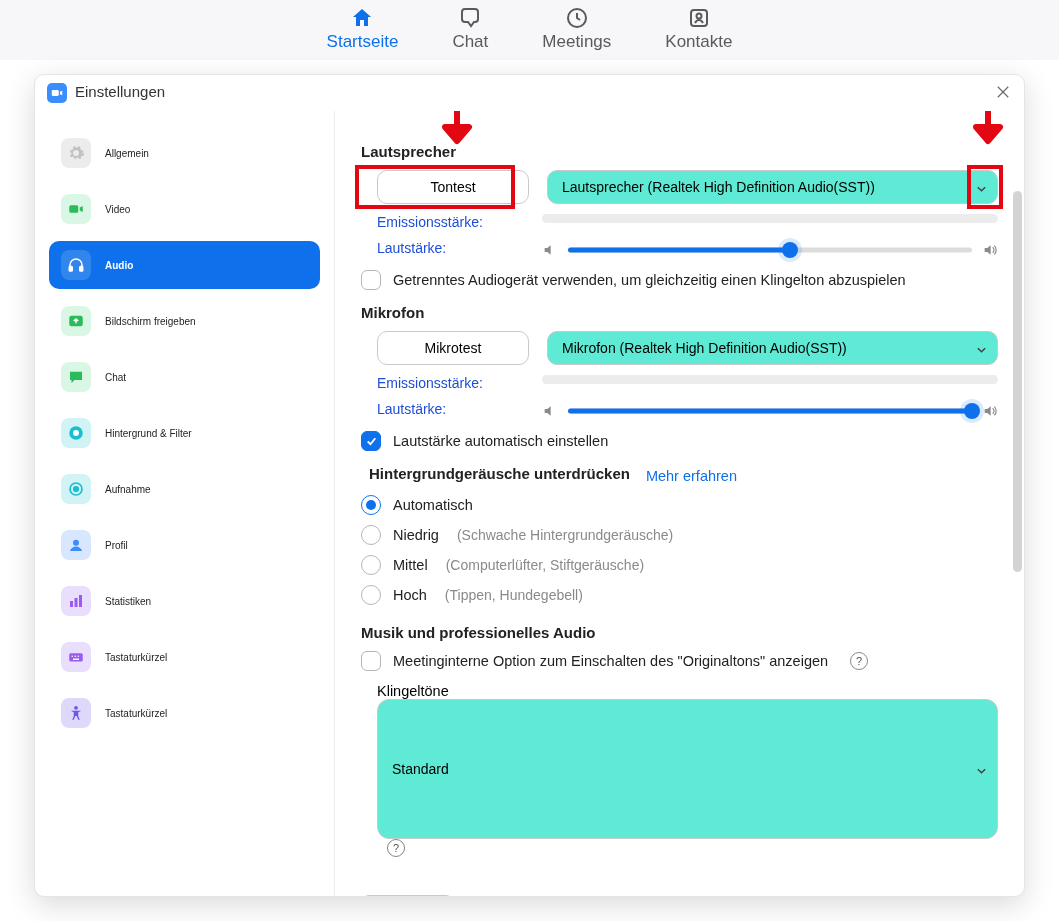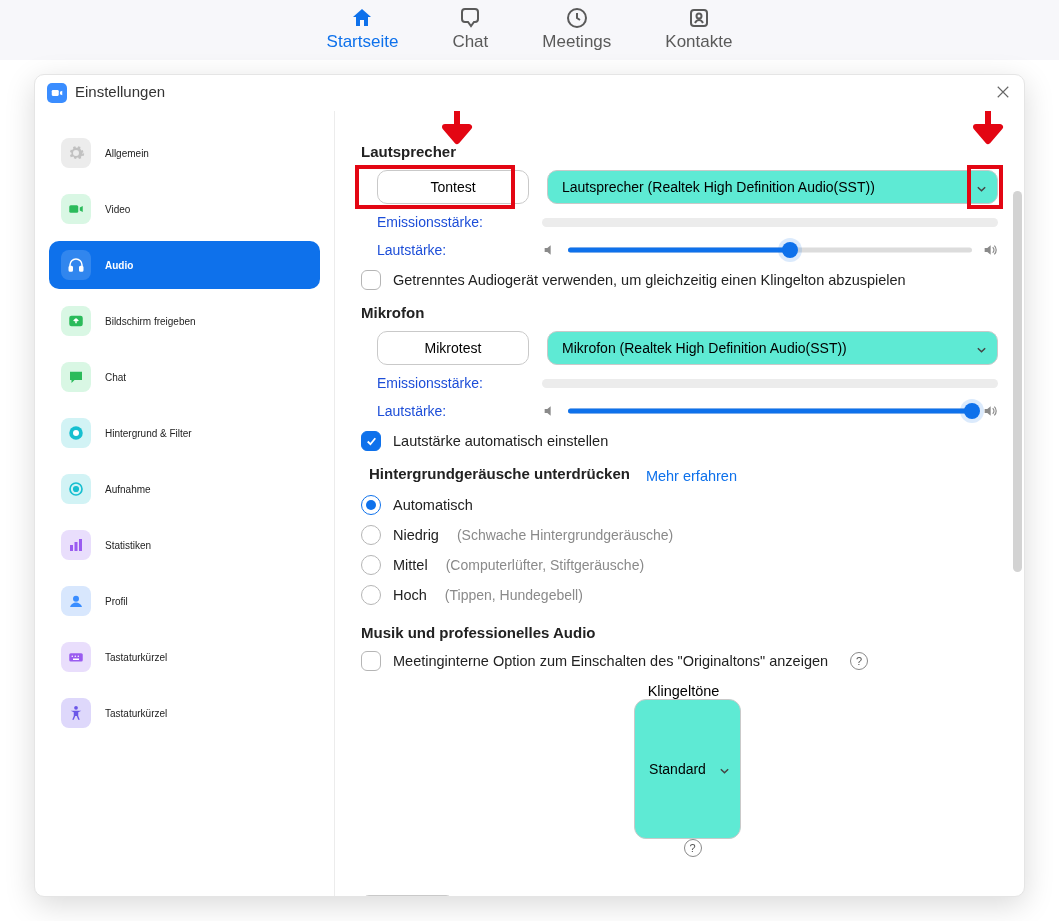--- a/index.html
+++ b/index.html
@@ -13,21 +13,21 @@
   .modal-title { display: flex; padding: 8px 12px; font-size: 15px; color: #333; }
   .modal-title .zoom-badge { width: 20px; height: 20px; border-radius: 5px; background: #3a8dff; margin-right: 8px; display:flex; align-items:center; justify-content:center;}
   .modal-close { margin-left: auto; width: 18px; height:18px; color:#666; cursor:pointer;}
   .modal-body { flex: 1; display: flex; overflow: hidden; }
   .sidebar { width: 300px; border-right: 1px solid #ececec; padding: 18px 14px; }
   .sidebar-item { display: flex; align-items: center; padding: 9px 12px; border-radius: 10px; font-size: 10px; color: #232323; cursor: pointer; margin-bottom: 8px; }
   .sidebar-item .icon { width: 30px; height: 30px; border-radius: 8px; margin-right: 14px; display:flex; align-items:center; justify-content:center; }
   .sidebar-item.selected { background: #0e71eb; color: #fff; font-weight: 600; }
   .content { flex: 1; padding: 18px 26px 10px 26px; overflow-y: auto; position: relative; }
   .section-title { font-weight: 700; font-size: 15px; margin: 14px 0 10px; color:#222; }
-  .row { display: flex; align-items: center; margin-bottom: 10px; padding-left: 16px; }
+  .row { display: flex; margin-bottom: 10px; padding-left: 16px; }
   .label { font-size: 14px; color: #1d4ed8; width: 165px; }
   .btn { border: 1px solid #c9c9c9; background: #fff; border-radius: 10px; height: 34px; padding: 0 20px; font-size: 14px; cursor: pointer; }
   .btn.wide { width: 152px; }
   .btn.small { height: 30px; border-radius: 8px; }
   .select { flex: 1; border: 1px solid #c9c9c9; border-radius: 10px; height: 34px; padding: 0 34px 0 14px; font-size: 14px; display:flex; align-items:center; position: relative; cursor:pointer; background:#5eead4;}
   .select .chev { position:absolute; right:10px; top:50%; transform:translateY(-50%); width:11px; height:11px; color:#444; pointer-events:none;}
   .select.narrow{ flex: 0 0 140px; }
   .level-bar { flex: 1; height: 9px; background: #ececec; border-radius: 5px; }
   .slider-wrap { flex: 1; display:flex; align-items:center; gap:10px; }
   .slider { flex:1; position: relative; height: 20px; }
@@ -167,37 +167,37 @@
       <div class="sidebar-item">
         <span class="icon" style="background:#d2f3f5">
             <svg width="18" height="18" viewBox="0 0 24 24" fill="none" stroke="#17bfd0" stroke-width="2.2">
               <circle cx="12" cy="12" r="8"></circle>
               <circle cx="12" cy="12" r="3" fill="#17bfd0"></circle>
             </svg>
           </span>
         <span>Aufnahme</span>
       </div>
       <div class="sidebar-item">
+        <span class="icon" style="background:#d8e7fd">
+            <svg width="18" height="18" viewBox="0 0 24 24" fill="#3a8dff">
+              <circle cx="12" cy="9" r="4"></circle>
+              <path d="M4 20c1-4 5-6 8-6s7 2 8 6z"></path>
+            </svg>
+          </span>
+        <span>Profil</span>
+      </div>
+      <div class="sidebar-item">
         <span class="icon" style="background:#e9defc">
             <svg width="18" height="18" viewBox="0 0 24 24" fill="#9a5cf0">
               <rect x="4" y="12" width="4" height="8"></rect>
               <rect x="10" y="8" width="4" height="12"></rect>
               <rect x="16" y="4" width="4" height="16"></rect>
             </svg>
           </span>
         <span>Statistiken</span>
-      </div>
-      <div class="sidebar-item">
-        <span class="icon" style="background:#d8e7fd">
-            <svg width="18" height="18" viewBox="0 0 24 24" fill="#3a8dff">
-              <circle cx="12" cy="9" r="4"></circle>
-              <path d="M4 20c1-4 5-6 8-6s7 2 8 6z"></path>
-            </svg>
-          </span>
-        <span>Profil</span>
       </div>
       <div class="sidebar-item">
         <span class="icon" style="background:#e9defc">
             <svg width="18" height="18" viewBox="0 0 24 24" fill="#9a5cf0">
               <rect x="3" y="7" width="18" height="11" rx="2"></rect>
               <circle cx="7" cy="11" r="1" fill="#fff"></circle>
               <circle cx="11" cy="11" r="1" fill="#fff"></circle>
               <circle cx="15" cy="11" r="1" fill="#fff"></circle>
               <rect x="8" y="14" width="8" height="2" fill="#fff"></rect>
             </svg>

